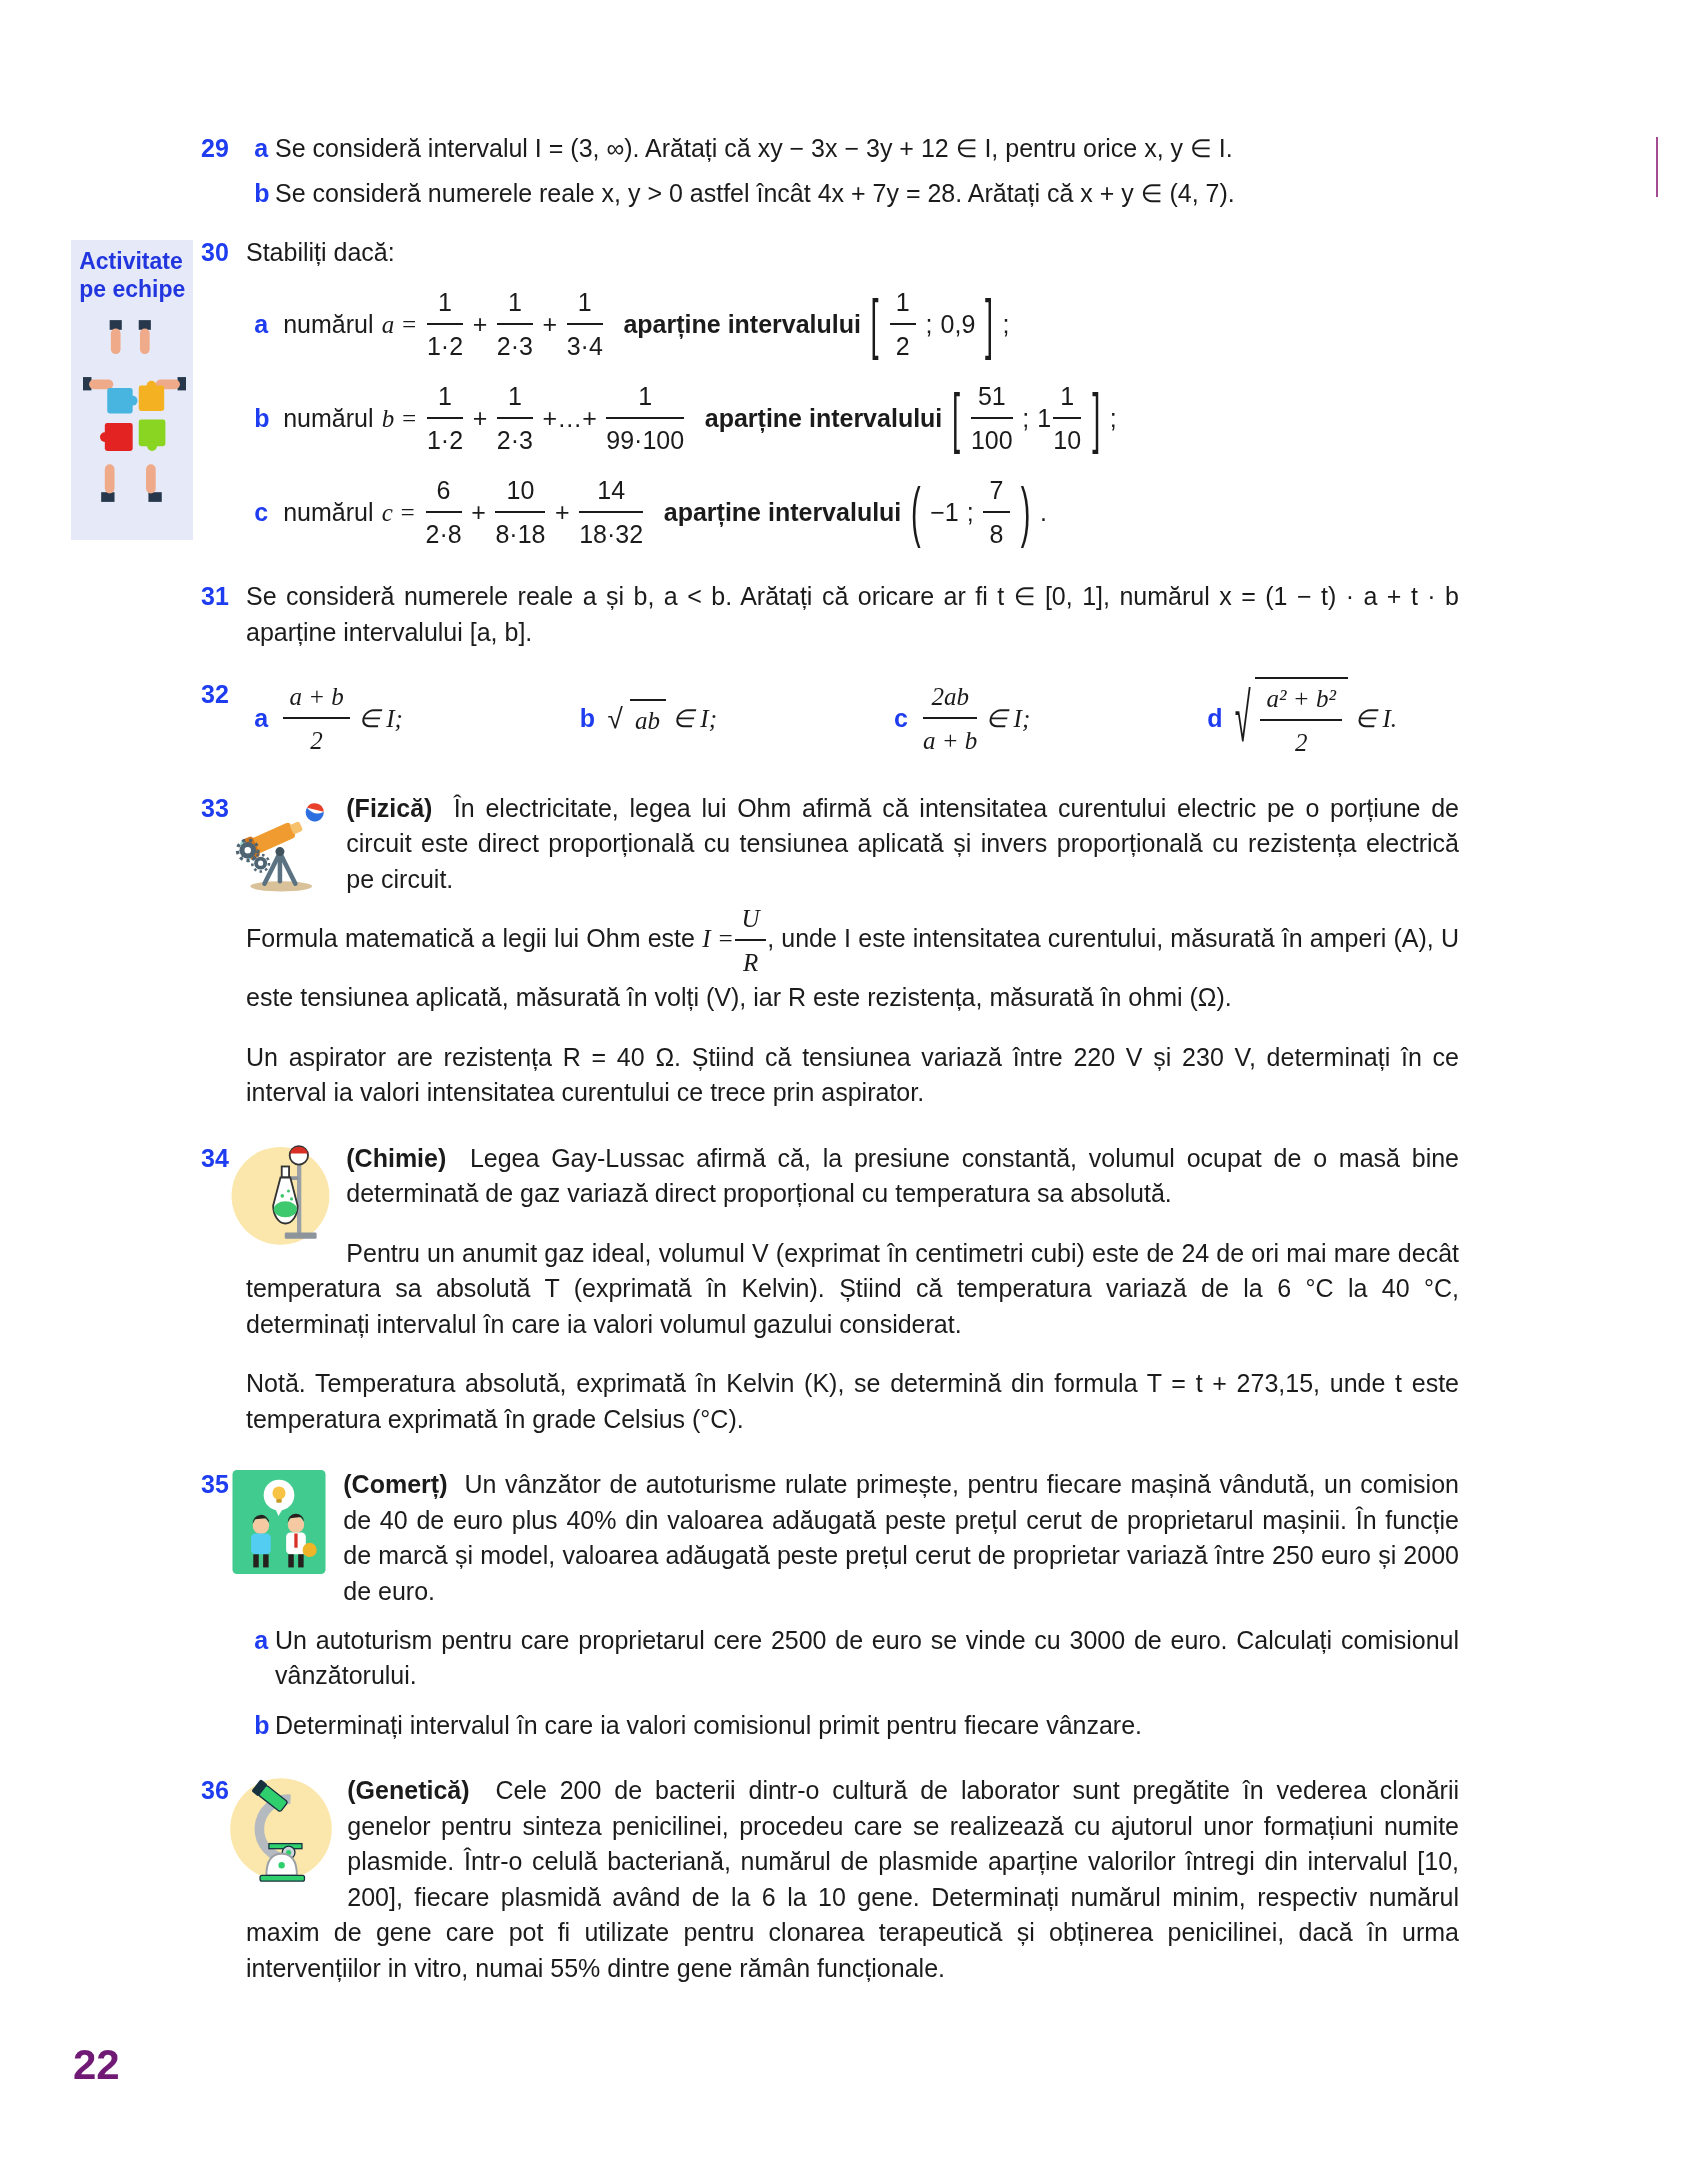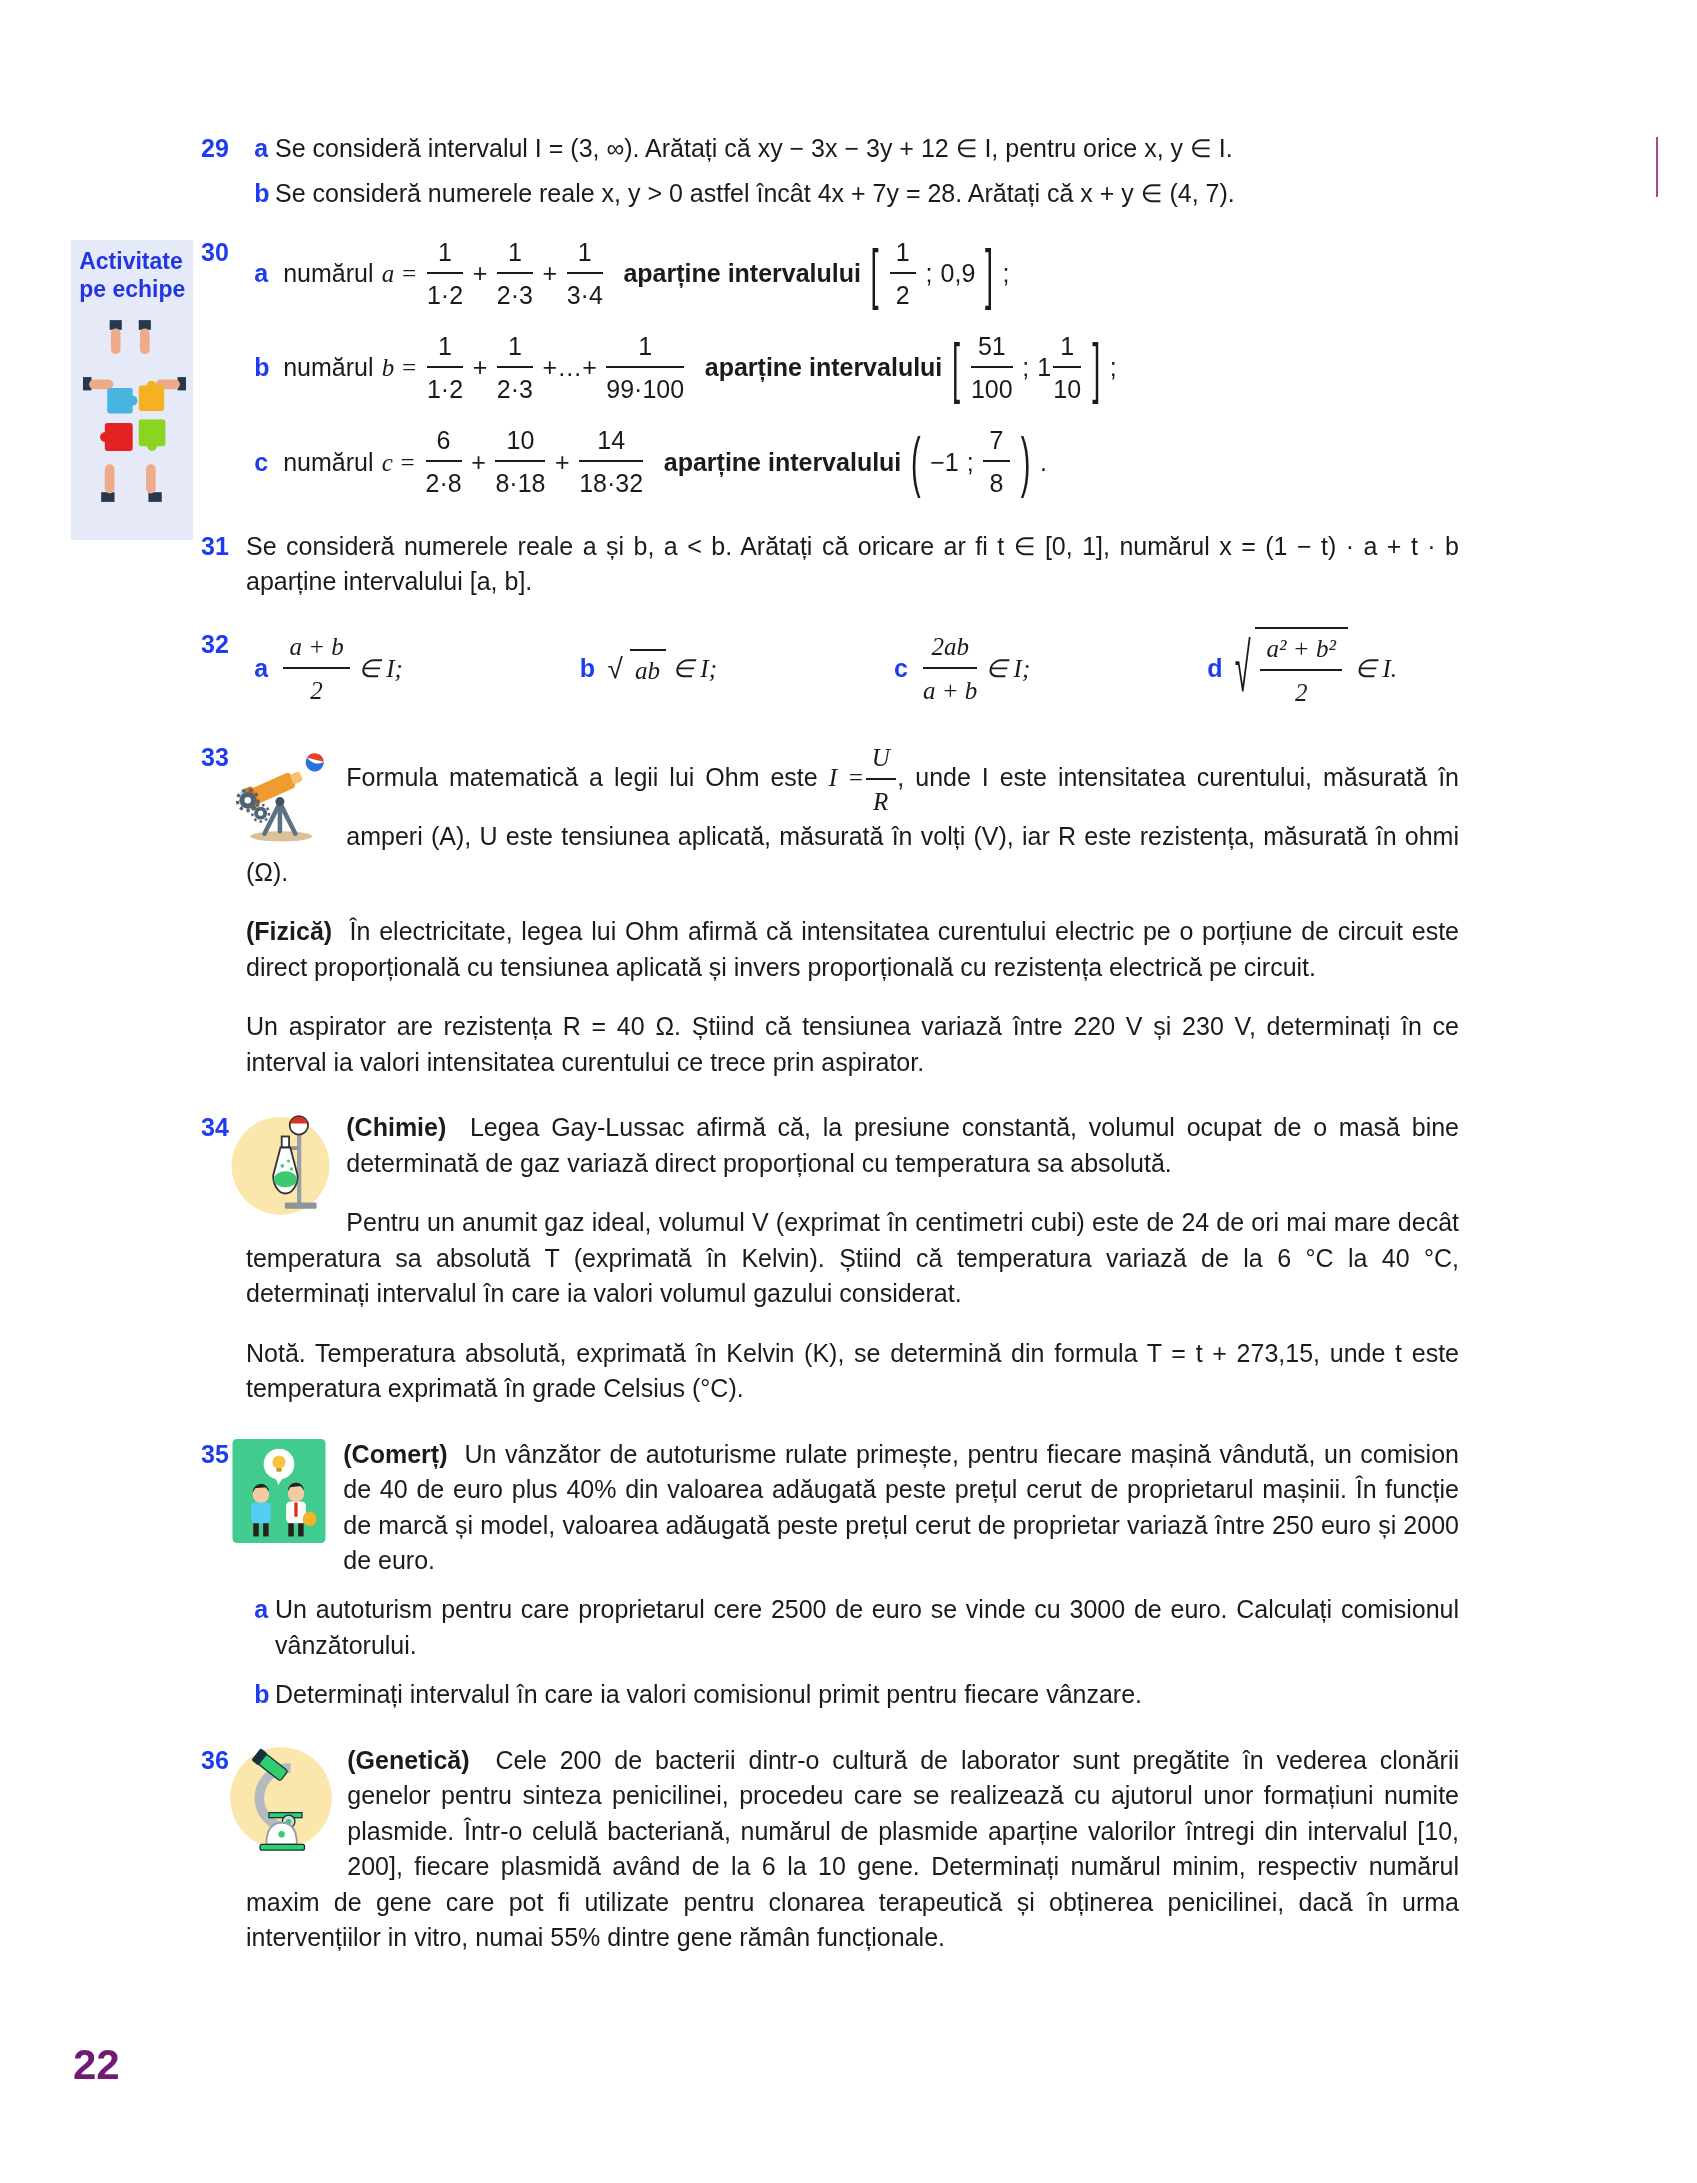--- a/index.html
+++ b/index.html
@@ -91,20 +91,21 @@
       <p class="sub-text">Se consideră intervalul I = (3, ∞). Arătați că xy − 3x − 3y + 12 ∈ I, pentru orice x, y ∈ I.</p>
     </div>
     <div class="sub mt14">
       <span class="sub-letter">b</span>
       <p class="sub-text">Se consideră numerele reale x, y &gt; 0 astfel încât 4x + 7y = 28. Arătați că x + y ∈ (4, 7).</p>
     </div>
   </section>
 
   <section class="ex mt34">
     <span class="ex-num">30</span>
+    <p class="intro">Stabiliți dacă:</p>
 
     <div class="mathrow mt22">
       <span class="sub-letter">a</span>
       <span>numărul</span>
       <span class="mvar">a =</span>
       <span class="frac">
           <span class="fn">1</span>
           <span class="fd">1·2</span>
         </span>
       <span>+</span>
@@ -258,25 +259,25 @@
         <circle cx="26" cy="84" r="13" fill="#4f6472"></circle>
           <circle cx="26" cy="84" r="5" fill="#ffffff"></circle>
         <circle cx="46" cy="104" r="10" fill="#4f6472"></circle>
           <circle cx="46" cy="104" r="4" fill="#ffffff"></circle>
         <circle cx="26" cy="84" r="16" fill="none" stroke="#4f6472" stroke-width="5" stroke-dasharray="5 6"></circle>
         <circle cx="46" cy="104" r="13" fill="none" stroke="#4f6472" stroke-width="4" stroke-dasharray="4 5"></circle>
         <path d="M118 18 a14 14 0 0 1 26 6 l-26 -6" fill="#e8402a"></path>
         <path d="M118 18 a14 14 0 1 0 26 6 q-14 8 -26 -6" fill="#2e6fe0"></path>
       </svg>
     </span>
+    <p class="just"><span class="blab">(Fizică)</span>&nbsp; <span>În electricitate, legea lui Ohm afirmă că intensitatea curentului electric pe o porțiune de circuit este direct proporțională cu tensiunea aplicată și invers proporțională cu rezistența electrică pe circuit.</span></p>
     <p class="just formula-p"><span>Formula matematică a legii lui Ohm este</span> <span class="mvar">I =</span><span class="frac">
           <span class="fn mvar">U</span>
           <span class="fd mvar">R</span>
         </span><span>, unde I este intensitatea curentului, măsurată în amperi (A), U este tensiunea aplicată, măsurată în volți (V), iar R este rezistența, măsurată în ohmi (Ω).</span></p>
-    <p class="just"><span class="blab">(Fizică)</span>&nbsp; <span>În electricitate, legea lui Ohm afirmă că intensitatea curentului electric pe o porțiune de circuit este direct proporțională cu tensiunea aplicată și invers proporțională cu rezistența electrică pe circuit.</span></p>
     <p class="just">Un aspirator are rezistența R = 40 Ω. Știind că tensiunea variază între 220 V și 230 V, determinați în ce interval ia valori intensitatea curentului ce trece prin aspirator.</p>
   </section>
 
   <section class="ex mt44">
     <span class="ex-num">34</span>
     <span class="ficon icon34">
       <svg width="107" height="104" viewBox="0 0 170 170">
         <circle cx="85" cy="88" r="80" fill="#fbe7ab"></circle>
         <rect x="112" y="30" width="7" height="120" fill="#9aa0a6"></rect>
         <rect x="92" y="148" width="52" height="10" rx="2" fill="#8d949b"></rect>

